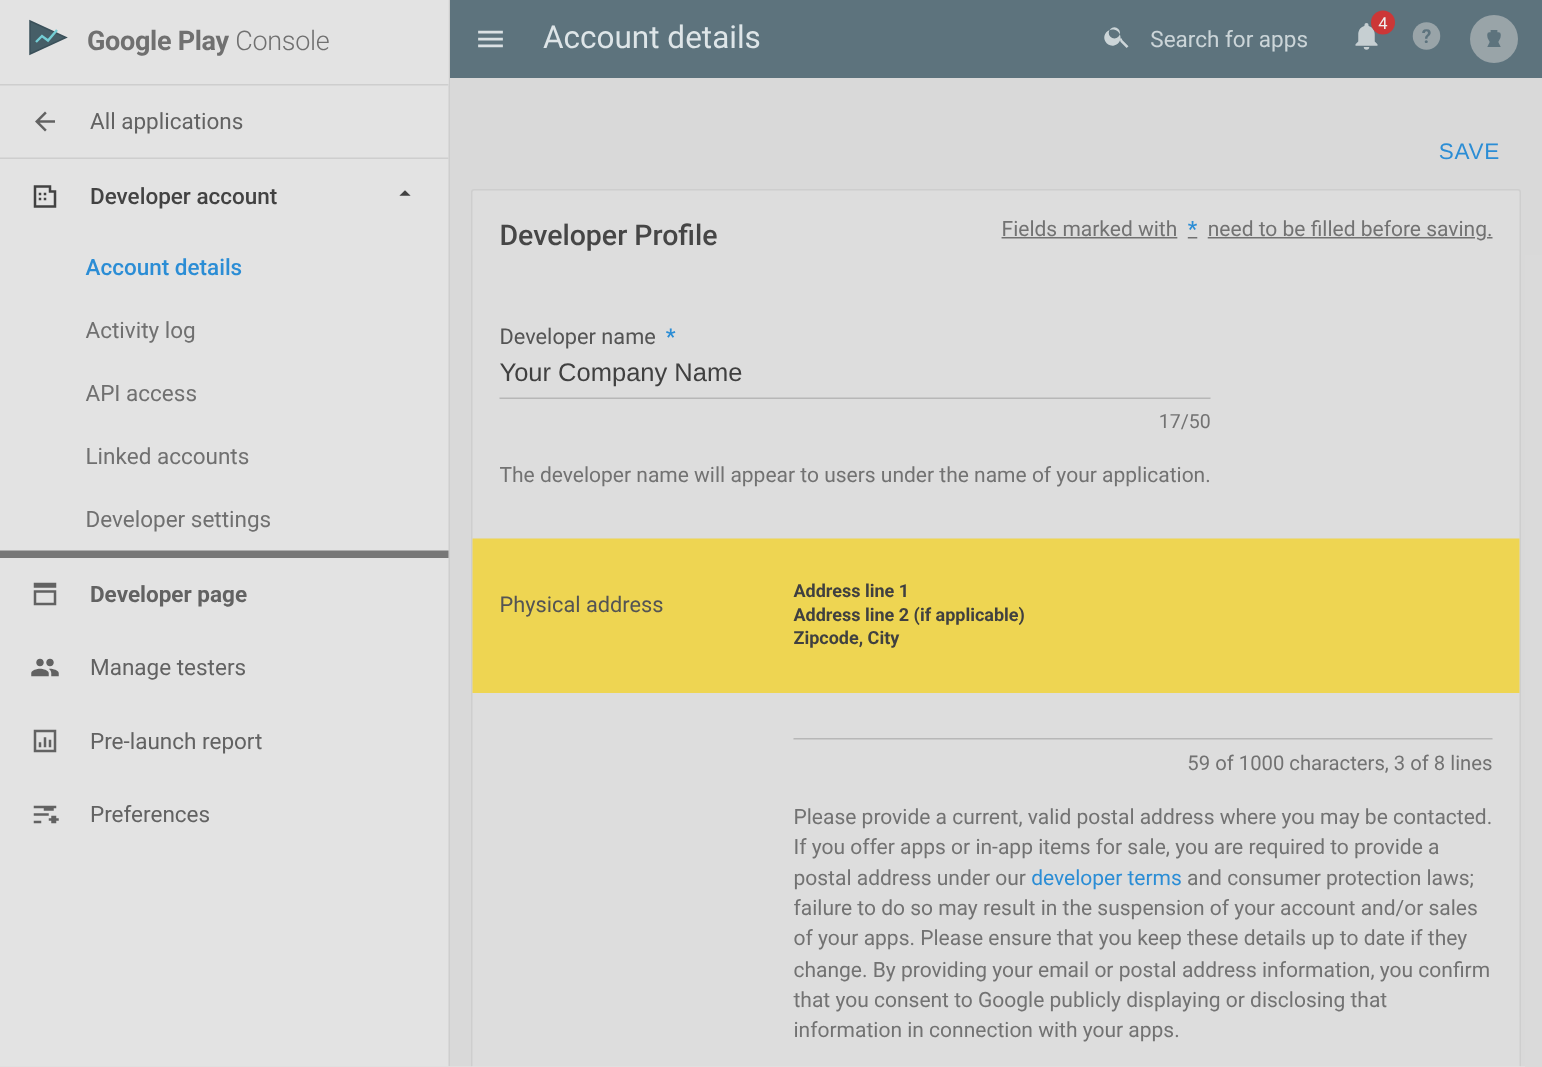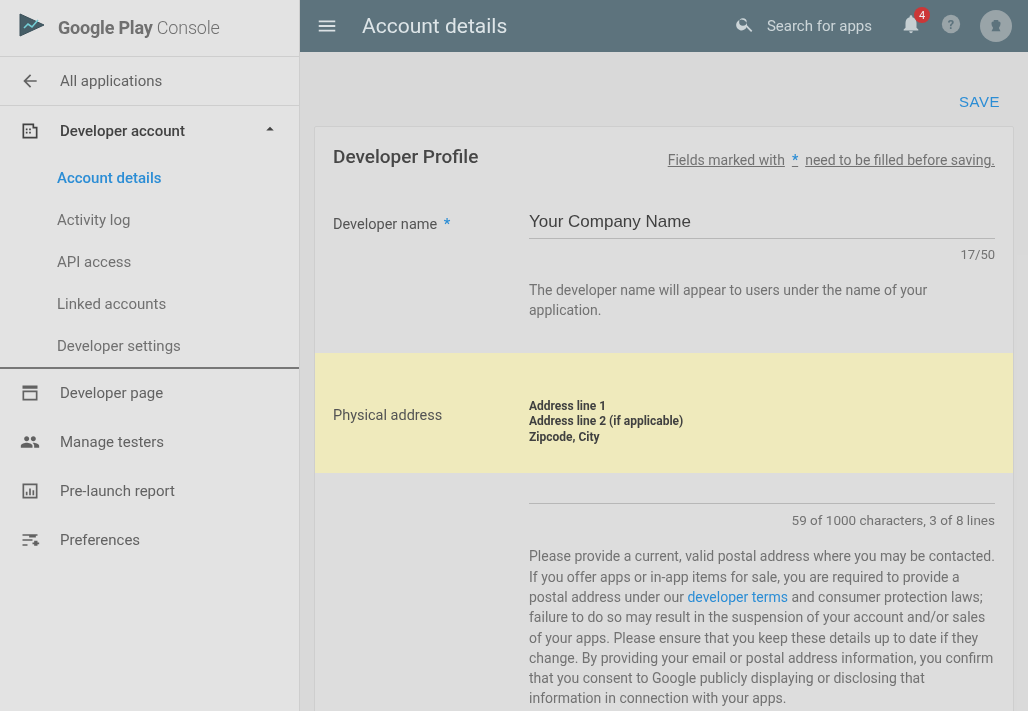--- a/index.html
+++ b/index.html
@@ -42,21 +42,21 @@
     align-items: center;
     gap: 20px;
     padding: 14px 20px;
     font-size: 15px;
     color: #5a5a5a;
     cursor: pointer;
     border-bottom: 1px solid transparent;
   }
   .nav-item .nav-icon { width: 20px; display:flex; justify-content:center; }
   .nav-item.with-border { border-bottom: 1px solid #d8d8d8; }
-  .nav-item.top-border { border-top: 2px solid #737373; }
+  .nav-item.top-border { border-top: 5px solid #737373; font-weight: bold; }
   .nav-item.section-head { font-weight: 500; color:#353535; }
   .nav-item .chev { margin-left: auto; }
   .nav-sub {
     padding: 12px 20px 12px 57px;
     font-size: 15px;
     color: #6b6b6b;
     cursor: pointer;
   }
   .nav-sub.active { color: #1a8ce0; font-weight: 500; }
   
@@ -104,41 +104,41 @@
     cursor:pointer; background:none; border:none;
   }
   .card {
     margin: 0 14px;
     background:#e9e9e9;
     border:1px solid #d8d8d8;
     border-radius:2px;
     padding: 18px 18px 24px;
   }
   .card-head {
-    display:flex; align-items:flex-end; margin-bottom: 38px;
+    display:flex; align-items:flex-start; margin-bottom: 38px;
   }
   .card-title { font-size:19px; font-weight:500; color:#3a3a3a;}
   .card-note { margin-left:auto; font-size:14px; color:#6d6d6d; display:flex; gap:4px;text-decoration:underline;}
   .req-star { color:#1a8ce0; font-weight:600; margin:0 3px;}
-  .field-row { display:flex; align-items:flex-start; margin-bottom: 32px; }
+  .field-row { display:flex; align-items:flex-start; margin-bottom: 32px; flex-direction: column; }
   .field-label { width: 196px; font-size:14.5px; color:#4a4a4a; padding-top:10px;}
   .field-body { flex:1; }
   .text-input {
     width:100%; border:none; border-bottom:1px solid #bdbdbd;
     background:transparent; font-size:17px; color:#333;
     padding:6px 0 6px;
   }
   .counter { text-align:right; font-size:13px; color:#6d6d6d; margin-top:8px;}
   .helper { font-size:14px; color:#6d6d6d; margin-top:18px; line-height:1.45;}
   .helper a { color:#1a8ce0; text-decoration:none;}
   
   .highlight-row {
-    background:#fef9c3;
+    background:#fde047;
     margin: 16px -18px;
-    padding: 46px 18px 28px;
+    padding: 28px 18px 28px;
     display:flex;
   }
   .highlight-row .field-label { padding-top:8px;}
   .addr-text { font-size:12px; color:#333; line-height:1.3;font-weight:bold;}
   .addr-below { margin-top: 30px; }
   .addr-counter { text-align:right; font-size:13.5px; color:#6d6d6d;}
   
   .dim {
     position:absolute; inset:0;
     background:rgba(150,150,150,0.14);

